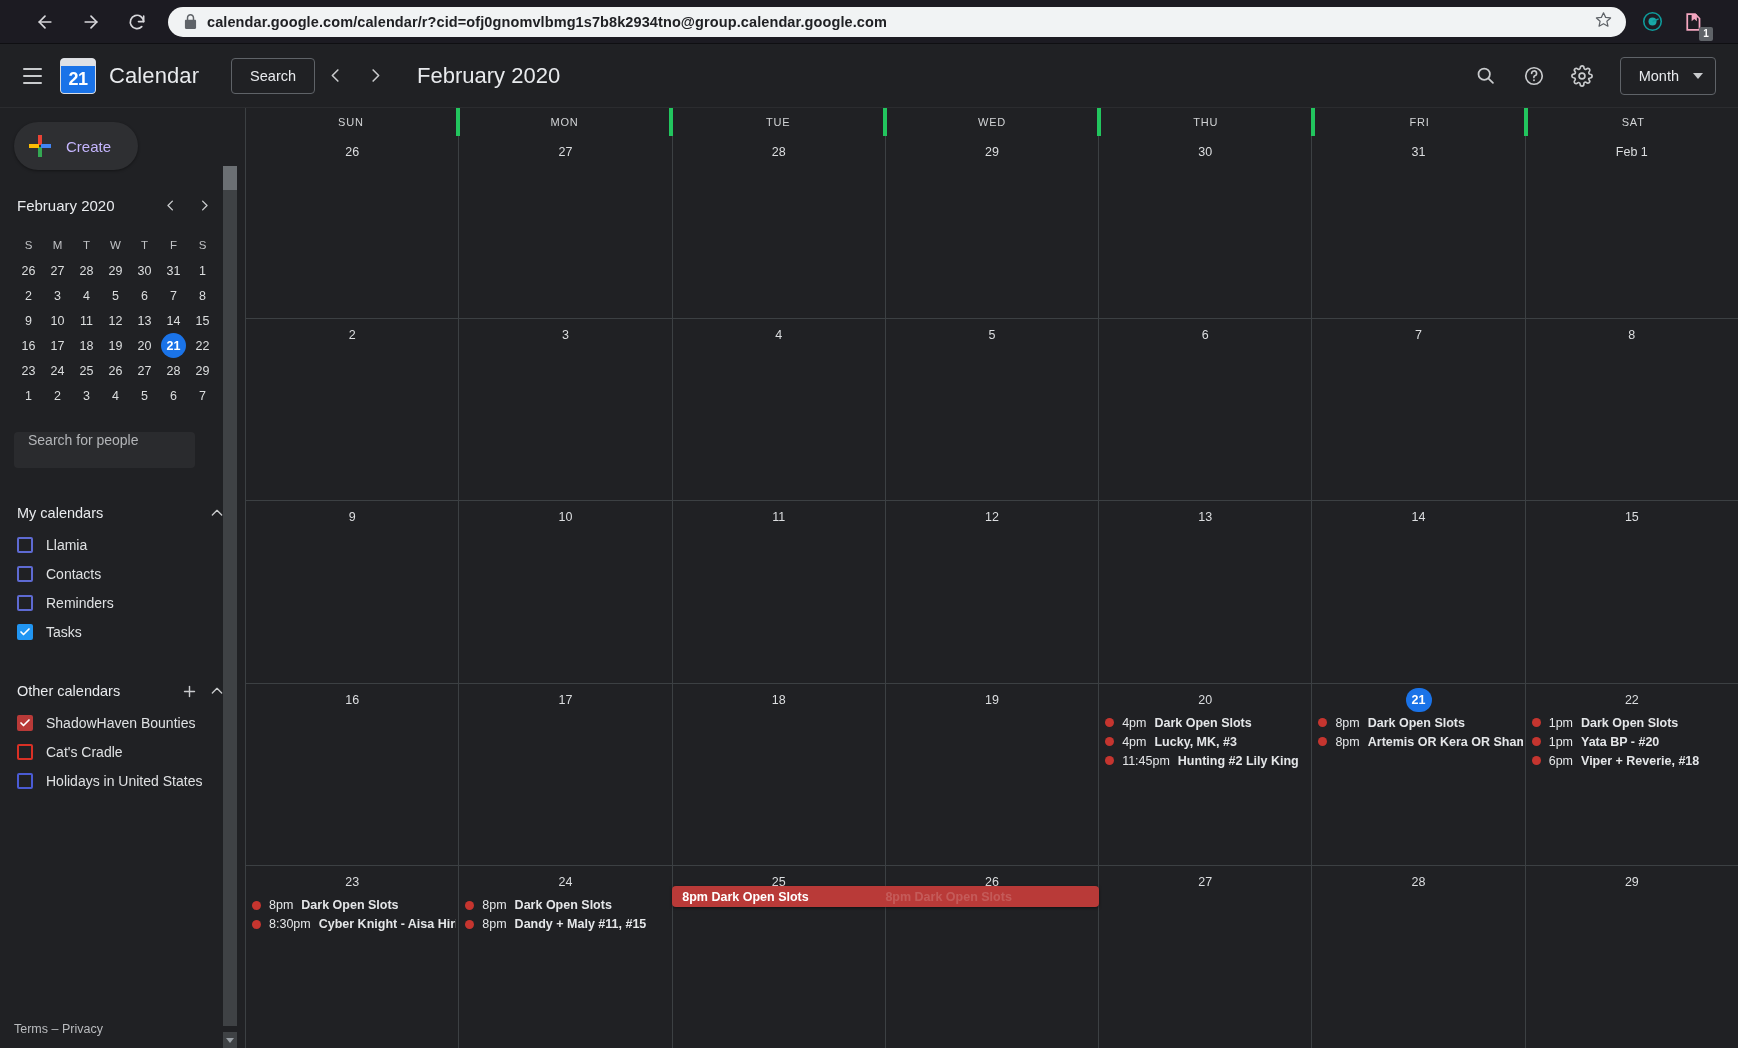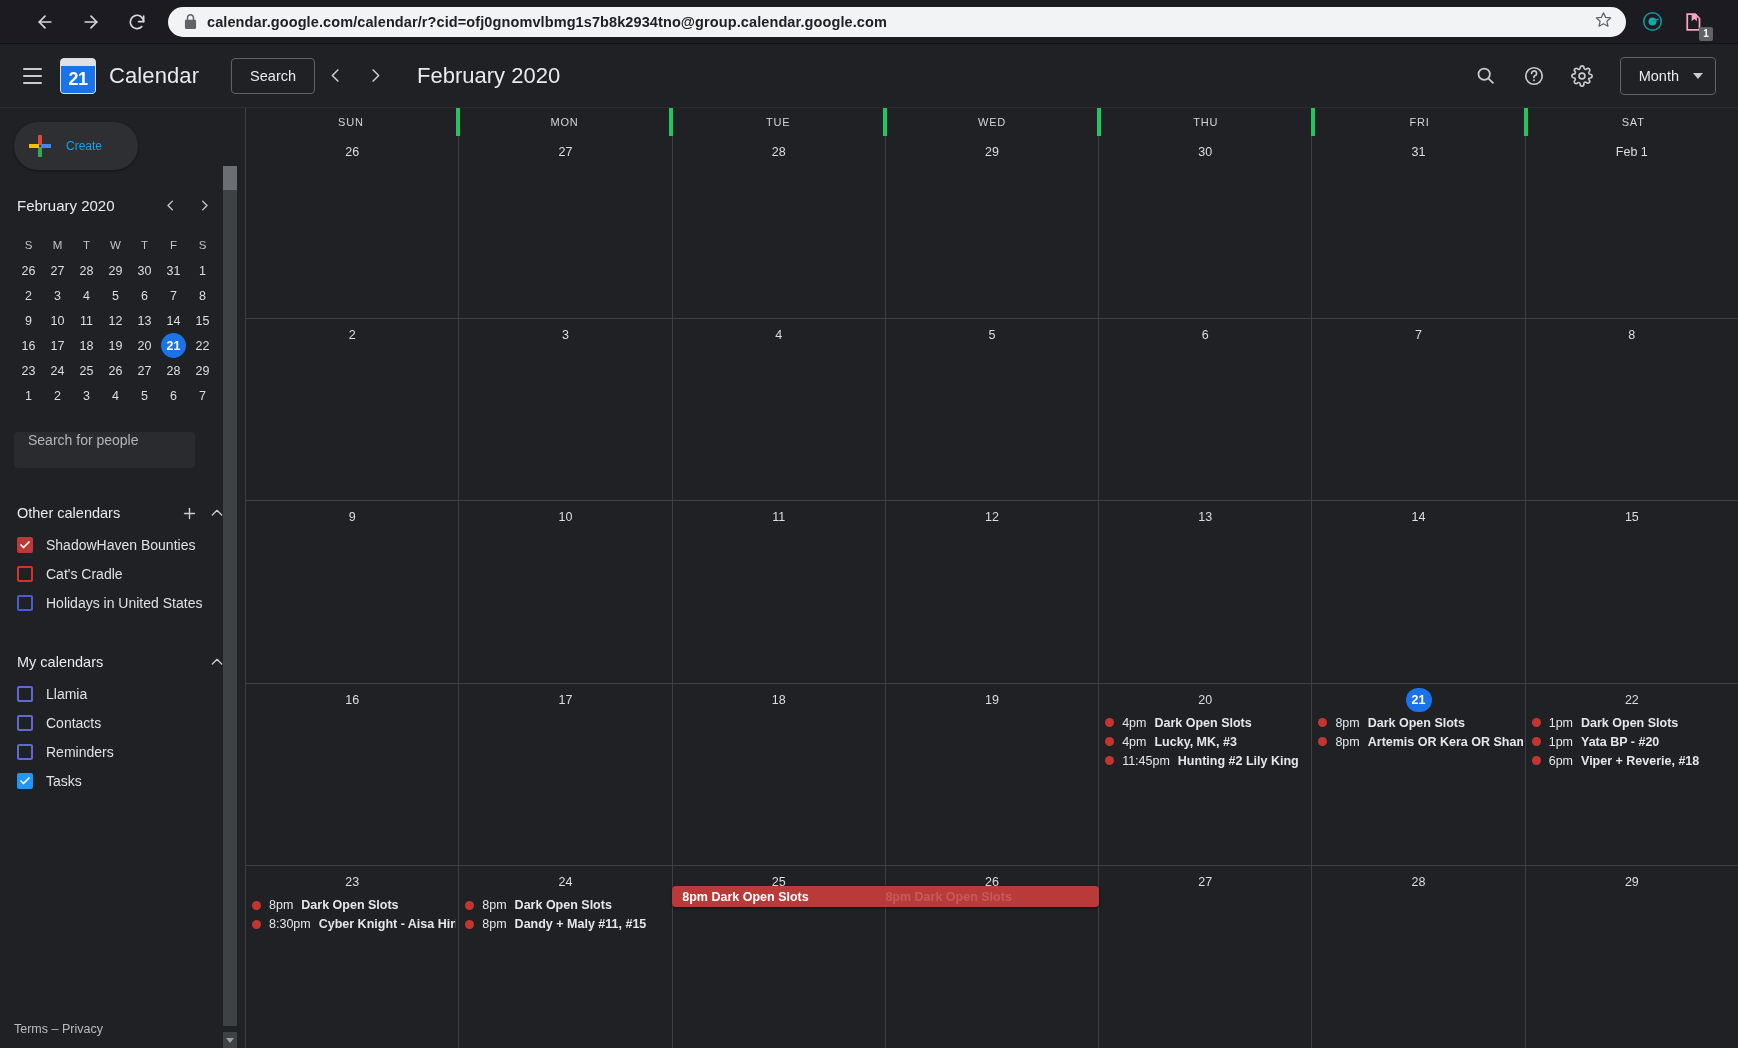--- a/index.html
+++ b/index.html
@@ -133,21 +133,21 @@
     display: flex; align-items: center;
     padding-left: 14px; gap: 14px;
     box-shadow: 0 1px 3px rgba(0,0,0,.4);
   }
   .gplus { width: 24px; height: 24px; position: relative; flex: none; }
   .gplus i { position: absolute; display: block; }
   .gplus .v-top { left: 10px; top: 1px; width: 4px; height: 10px; background: #ea4335; }
   .gplus .v-bot { left: 10px; top: 13px; width: 4px; height: 10px; background: #34a853; }
   .gplus .h-left { top: 10px; left: 1px; width: 10px; height: 4px; background: #fbbc04; }
   .gplus .h-right { top: 10px; left: 13px; width: 10px; height: 4px; background: #4285f4; }
-  .create-label { font-size: 12px; color: #0ea5e9; }
+  .create-label { font-size: 15px; color: #c4b5fd; }
 
   .mini-cal { padding: 22px 14px 0 14px; width: 231px; }
   .mini-head { display: flex; align-items: center; justify-content: space-between; margin-bottom: 14px; padding-left: 3px; }
   .mini-title { font-size: 15px; color: #e8eaed; font-weight: 500; }
   .mini-navs { display: flex; gap: 8px; }
   .mini-nav { width: 26px; height: 26px; display: flex; align-items: center; justify-content: center; color: #c9cbcd; border-radius: 50%; }
   table.mini-grid { border-collapse: collapse; width: 100%; }
   table.mini-grid th {
     font-size: 11.5px; color: #c0c2c5; font-weight: 500;
     height: 26px; width: 14.28%; text-align: center;
@@ -481,20 +481,53 @@
           </tbody>
       </table>
     </div>
 
     <div class="people-search">
       <span>Search for people</span>
     </div>
 
     <div class="cal-section">
       <div class="cal-section-head">
+        <span class="cal-section-title">My calendars</span>
+        <span class="sec-btn">
+          <svg width="16" height="16" viewBox="0 0 24 24" fill="none" stroke="currentColor" stroke-width="2" stroke-linecap="round" stroke-linejoin="round">
+              <polyline points="5 15 12 8 19 15"></polyline>
+            </svg>
+        </span>
+      </div>
+      <div id="my-cal-list">
+          <div class="cal-item">
+            <span class="cbx blue" style="border-color: rgb(94, 106, 210);"></span>
+            <span class="cal-item-label">Llamia</span>
+          </div>
+          <div class="cal-item">
+            <span class="cbx blue" style="border-color: rgb(94, 106, 210);"></span>
+            <span class="cal-item-label">Contacts</span>
+          </div>
+          <div class="cal-item">
+            <span class="cbx blue" style="border-color: rgb(94, 106, 210);"></span>
+            <span class="cal-item-label">Reminders</span>
+          </div>
+          <div class="cal-item">
+            <span class="cbx checked-blue" style="border-color: rgb(33, 150, 243); background: rgb(33, 150, 243);">
+              <svg width="12" height="12" viewBox="0 0 24 24" fill="none" stroke="#fff" stroke-width="3.4" stroke-linecap="round" stroke-linejoin="round">
+                <polyline points="20 6 9 17 4 12"></polyline>
+              </svg>
+            </span>
+            <span class="cal-item-label">Tasks</span>
+          </div>
+        </div>
+    </div>
+
+    <div class="cal-section">
+      <div class="cal-section-head">
         <span class="cal-section-title">Other calendars</span>
         <span class="sec-btn">
           <svg width="17" height="17" viewBox="0 0 24 24" fill="none" stroke="currentColor" stroke-width="2" stroke-linecap="round">
               <line x1="12" y1="5" x2="12" y2="19"></line>
               <line x1="5" y1="12" x2="19" y2="12"></line>
             </svg>
         </span>
         <span class="sec-btn">
           <svg width="16" height="16" viewBox="0 0 24 24" fill="none" stroke="currentColor" stroke-width="2" stroke-linecap="round" stroke-linejoin="round">
               <polyline points="5 15 12 8 19 15"></polyline>
@@ -514,53 +547,20 @@
             <span class="cbx red" style="border-color: rgb(217, 48, 37);"></span>
             <span class="cal-item-label">Cat's Cradle</span>
           </div>
           <div class="cal-item">
             <span class="cbx blue" style="border-color: rgb(74, 91, 212);"></span>
             <span class="cal-item-label">Holidays in United States</span>
           </div>
         </div>
     </div>
 
-    <div class="cal-section">
-      <div class="cal-section-head">
-        <span class="cal-section-title">My calendars</span>
-        <span class="sec-btn">
-          <svg width="16" height="16" viewBox="0 0 24 24" fill="none" stroke="currentColor" stroke-width="2" stroke-linecap="round" stroke-linejoin="round">
-              <polyline points="5 15 12 8 19 15"></polyline>
-            </svg>
-        </span>
-      </div>
-      <div id="my-cal-list">
-          <div class="cal-item">
-            <span class="cbx blue" style="border-color: rgb(94, 106, 210);"></span>
-            <span class="cal-item-label">Llamia</span>
-          </div>
-          <div class="cal-item">
-            <span class="cbx blue" style="border-color: rgb(94, 106, 210);"></span>
-            <span class="cal-item-label">Contacts</span>
-          </div>
-          <div class="cal-item">
-            <span class="cbx blue" style="border-color: rgb(94, 106, 210);"></span>
-            <span class="cal-item-label">Reminders</span>
-          </div>
-          <div class="cal-item">
-            <span class="cbx checked-blue" style="border-color: rgb(33, 150, 243); background: rgb(33, 150, 243);">
-              <svg width="12" height="12" viewBox="0 0 24 24" fill="none" stroke="#fff" stroke-width="3.4" stroke-linecap="round" stroke-linejoin="round">
-                <polyline points="20 6 9 17 4 12"></polyline>
-              </svg>
-            </span>
-            <span class="cal-item-label">Tasks</span>
-          </div>
-        </div>
-    </div>
-
     <div class="side-footer">Terms – Privacy</div>
 
     <div class="side-scroll">
       <div class="side-scroll-track"></div>
       <div class="side-scroll-thumb"></div>
       <div class="side-scroll-arrow-down">
           <span class="tri-dn"></span>
         </div>
     </div>
   </div>

